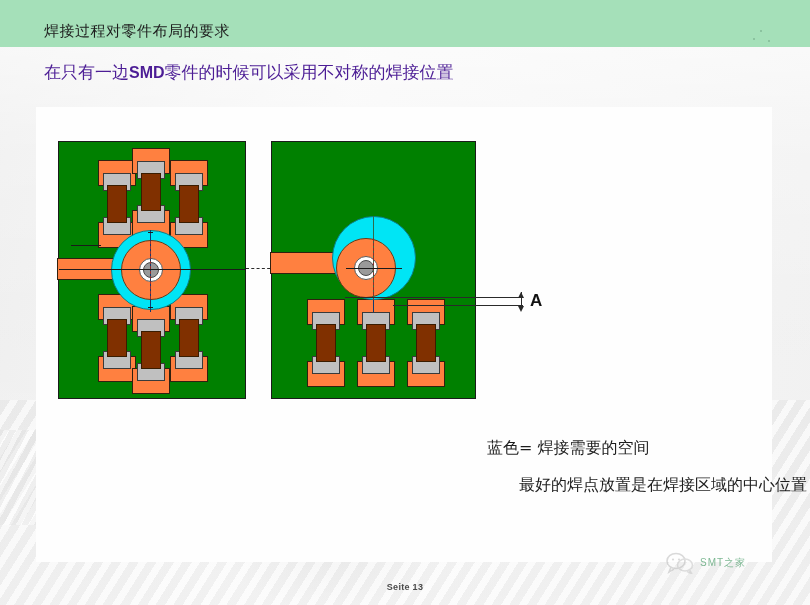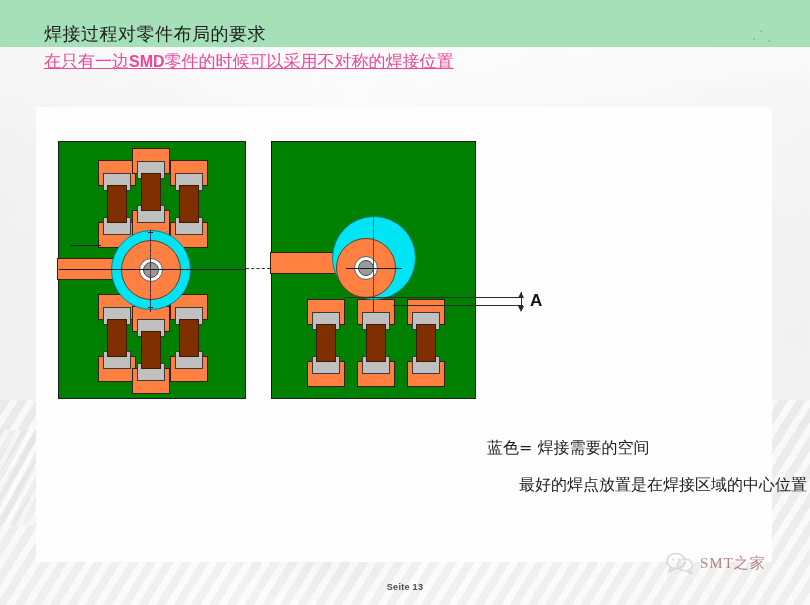--- a/index.html
+++ b/index.html
@@ -72,41 +72,40 @@
   .header-bar {
     position: absolute;
     left: 0; top: 0;
     width: 810px; height: 47px;
     background: #a5e0b9;
   }
   .header-title {
     position: absolute;
     left: 44px; top: 22px;
     font-family: "DejaVu Serif", serif;
-    font-size: 18px;
+    font-size: 15px;
     color: #1d1d1d;
     letter-spacing: 0.5px;
     white-space: nowrap;
   }
   .header-speck {
     position: absolute;
     width: 2px; height: 2px;
     background: rgba(90,140,110,0.45);
     border-radius: 50%;
   }
 
   
   .subtitle {
     position: absolute;
-    left: 44px; top: 50px;
+    left: 44px; top: 61px;
     font-family: "DejaVu Serif", serif;
     font-size: 17px;
-    color: #ec4899;
+    color: #4c1d95;
     white-space: nowrap;
-    text-decoration: underline;
   }
   .subtitle b {
     font-family: "Liberation Sans", sans-serif;
     font-weight: bold;
     font-size: 16px;
   }
 
   
   .content-panel {
     position: absolute;
@@ -272,23 +271,23 @@
   }
   .watermark {
     position: absolute;
     left: 666px; top: 552px;
     display: flex;
     align-items: center;
     gap: 6px;
     opacity: 0.55;
   }
   .watermark-text {
-    font-family: Liberation Serif, serif;
-    font-size: 15px;
-    color: #7f1d1d;
+    font-family: Liberation Sans, sans-serif;
+    font-size: 10px;
+    color: #15803d;
     letter-spacing: 1px;
     white-space: nowrap;
   }
 </style>
 </head>
 <body>
 
 <div id="slide">
 
   <div class="bg-photo"></div>

